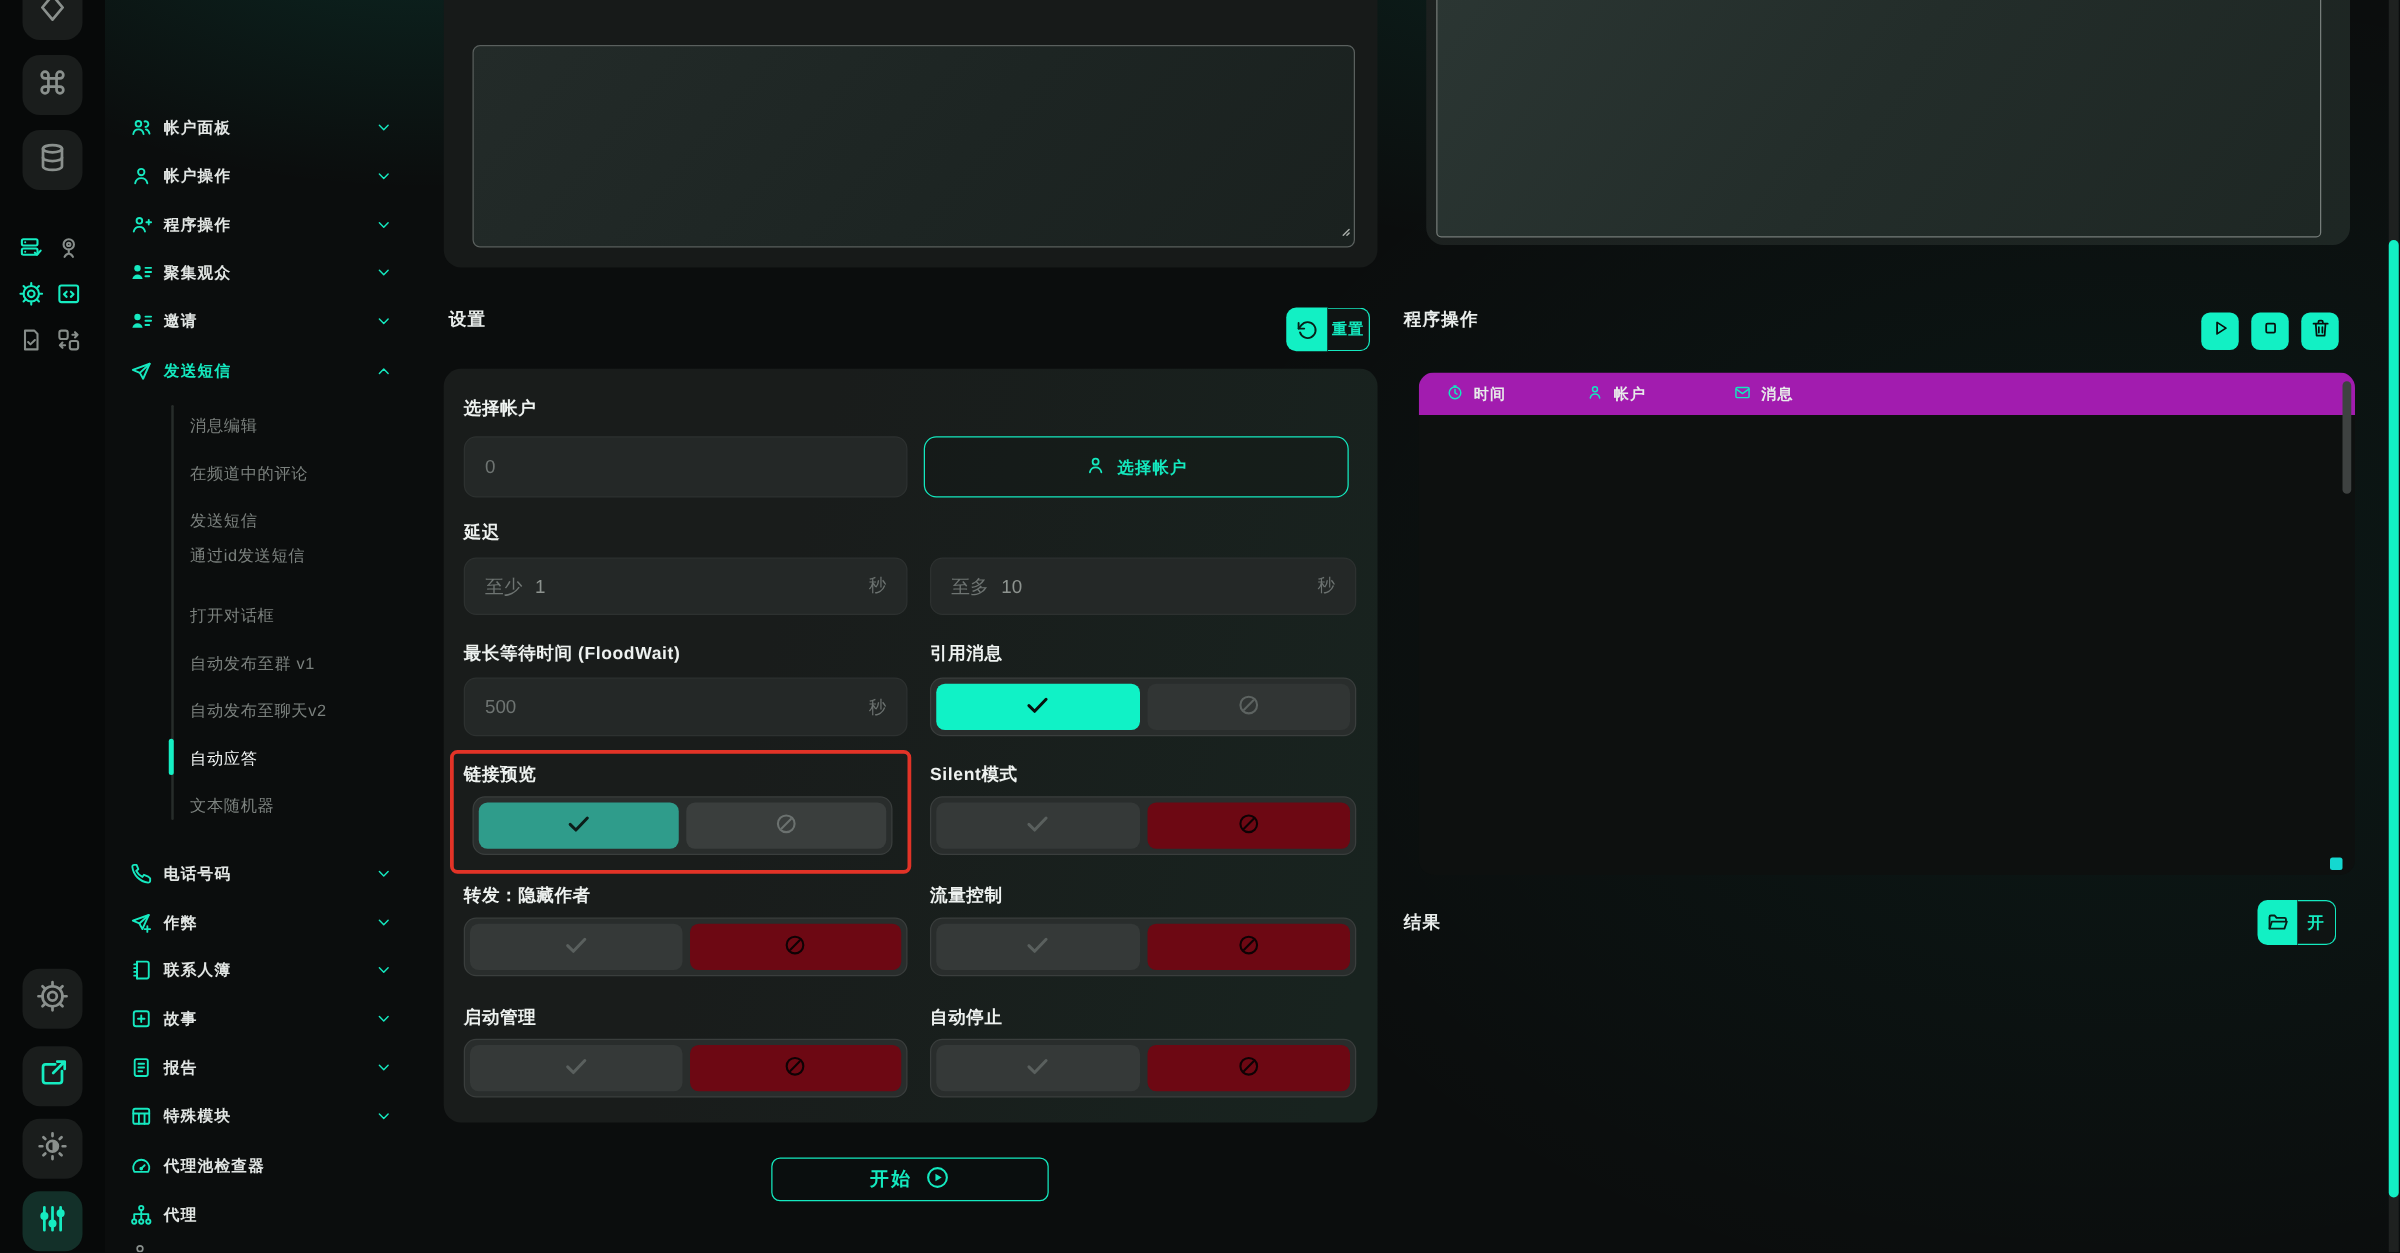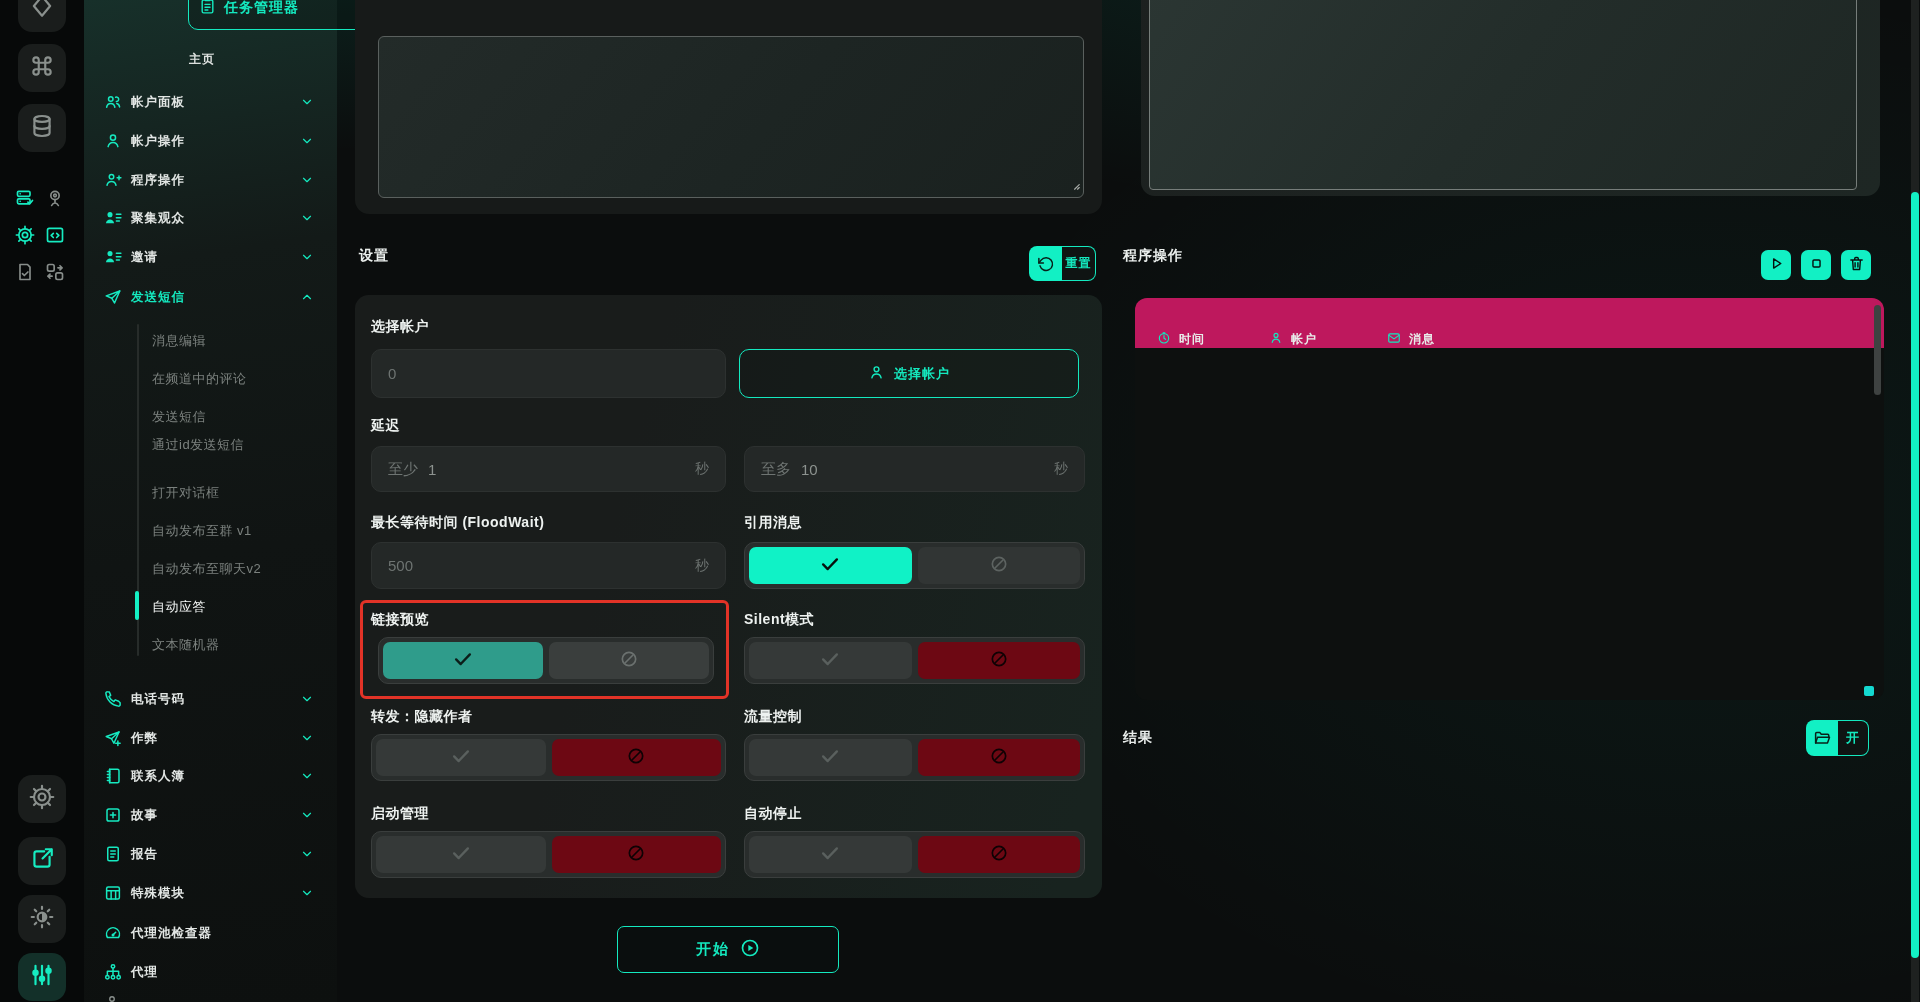--- a/index.html
+++ b/index.html
@@ -56,21 +56,21 @@
   .toggle.on-medium .t-on{background:#2f9c8b;color:#0c1d19;}
   .toggle.on-medium .t-off{background:#3a3e3d;color:#6b716f;}
   .toggle.off .t-on{background:#353938;color:#5a605e;}
   .toggle.off .t-off{background:#6d0813;color:#0e0204;}
   .split-btn{position:absolute;display:flex;height:35px;border-radius:8px;cursor:pointer;}
   .split-btn .seg-fill{background:#12f0c4;color:#082019;display:flex;align-items:center;justify-content:center;border-radius:8px 0 0 8px;}
   .split-btn .seg-line{border:1.5px solid #14e9bf;border-left:none;border-radius:0 8px 8px 0;color:#14e9bf;
     display:flex;align-items:center;justify-content:center;font-size:12px;font-weight:bold;background:#0f1413;box-sizing:border-box;letter-spacing:1px;}
   .op-btn{position:absolute;top:250px;width:30px;height:30px;border-radius:7px;background:#12f0c4;color:#07110e;
     display:flex;align-items:center;justify-content:center;cursor:pointer;}
-  .start-btn{position:absolute;left:617px;top:926px;width:222px;height:47px;border:1.5px solid #14e9bf;border-radius:7px;
+  .start-btn{position:absolute;left:617px;top:926px;width:222px;height:35px;border:1.5px solid #14e9bf;border-radius:7px;
     background:rgba(10,16,15,.3);color:#14e9bf;display:flex;align-items:center;justify-content:center;gap:10px;
     font-size:15px;font-weight:bold;cursor:pointer;letter-spacing:2px;box-sizing:border-box;}
   .annotation{position:absolute;left:360px;top:600px;width:363px;height:93px;border:3px solid #e23327;border-radius:6px;pointer-events:none;}
   .thead-cell{display:flex;align-items:center;gap:8px;color:#e8ecea;font-size:12px;font-weight:bold;letter-spacing:1px;}
   .thead-cell .ci{color:#12e9c0;}
 </style>
 </head>
 <body>
 
 <svg width="0" height="0" style="position:absolute">
@@ -342,32 +342,20 @@
             <use href="#i-bright"></use>
           </svg></span>
       </div>
     <div class="rail-btn" style="top:953px;background:#133029;color:#16ecc1">
         <span class="ic"><svg width="26" height="26">
             <use href="#i-sliders"></use>
           </svg></span>
       </div>
   </div>
 
-  <div id="sidebar" class="abs">
-    <div class="tm-btn">
-      <span class="ic"><svg width="17" height="17">
-            <use href="#i-clipboard"></use>
-          </svg></span>
-      <span class="t">任务管理器</span>
-      <span class="ic" style="margin-left:auto"><svg width="16" height="16">
-            <use href="#i-power"></use>
-          </svg></span>
-    </div>
-    <div class="home-lbl">主页</div>
-  </div>
 
   <div class="nav-item" style="top:86px">
     <span class="nico">
         <svg width="18" height="18">
           <use href="#i-people"></use>
         </svg>
       </span>
     <span class="nlbl">帐户面板</span>
     <span class="chev"><svg width="14" height="14">
           <use href="#i-chev-d"></use>
@@ -708,21 +696,21 @@
           <use href="#i-stop"></use>
         </svg></span>
     </div>
   <div class="op-btn" style="left:1841px">
       <span class="ic"><svg width="17" height="17">
           <use href="#i-trash"></use>
         </svg></span>
     </div>
 
   <div class="abs" style="left:1135px;top:298px;width:749px;height:402px;border-radius:12px;background:#0d100f;overflow:hidden">
-    <div class="abs" style="left:0;top:0;width:749px;height:50px;background:#be185d;display:flex;align-items:flex-end">
+    <div class="abs" style="left:0;top:0;width:749px;height:34px;background:#a21caf;display:flex;align-items:center">
       <div class="thead-cell" style="margin-left:22px">
         <span class="ci ic"><svg width="14" height="14">
               <use href="#i-clock"></use>
             </svg></span>
         <span>时间</span>
       </div>
       <div class="thead-cell" style="margin-left:64px">
         <span class="ci ic"><svg width="14" height="14">
               <use href="#i-person"></use>
             </svg></span>

